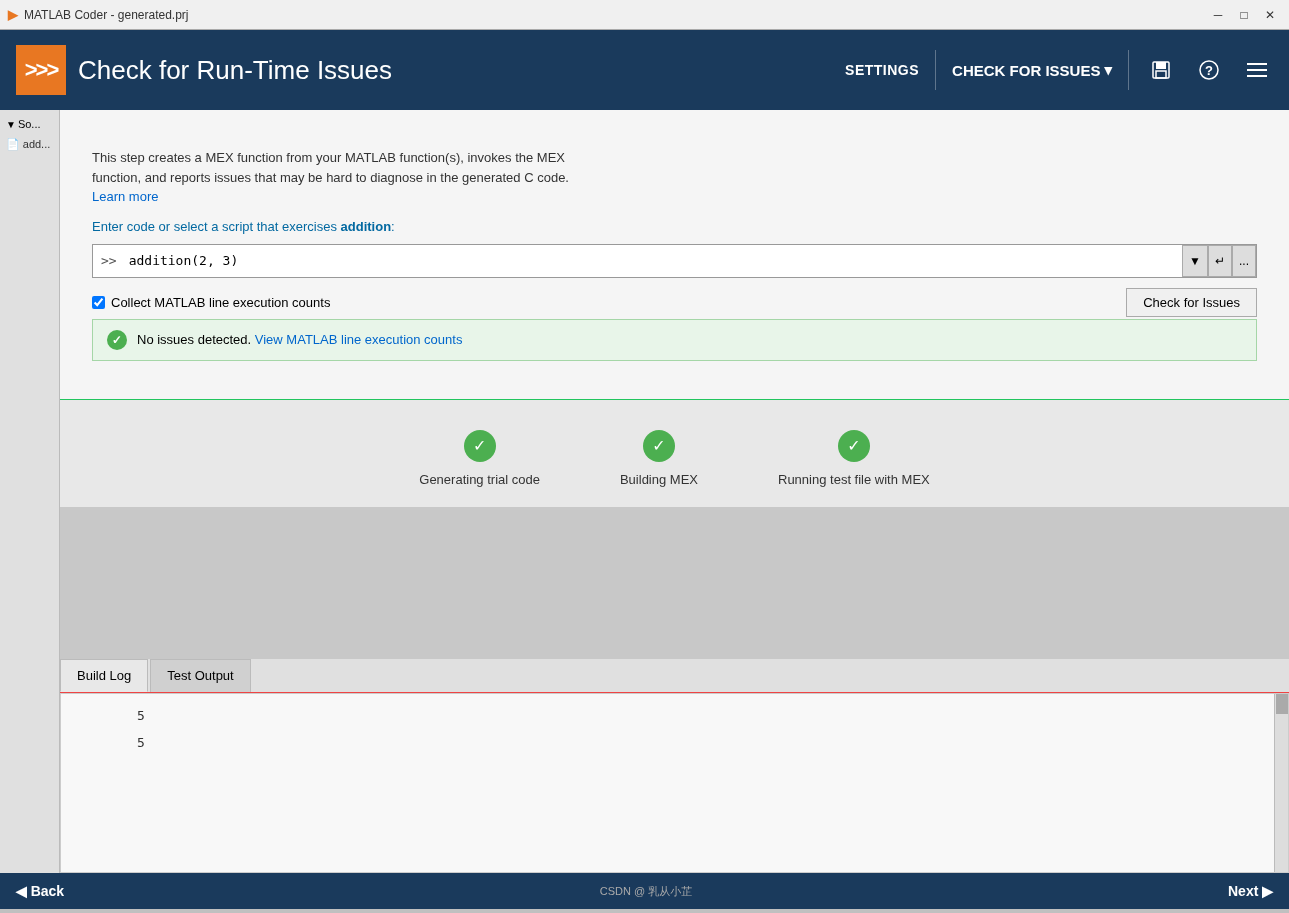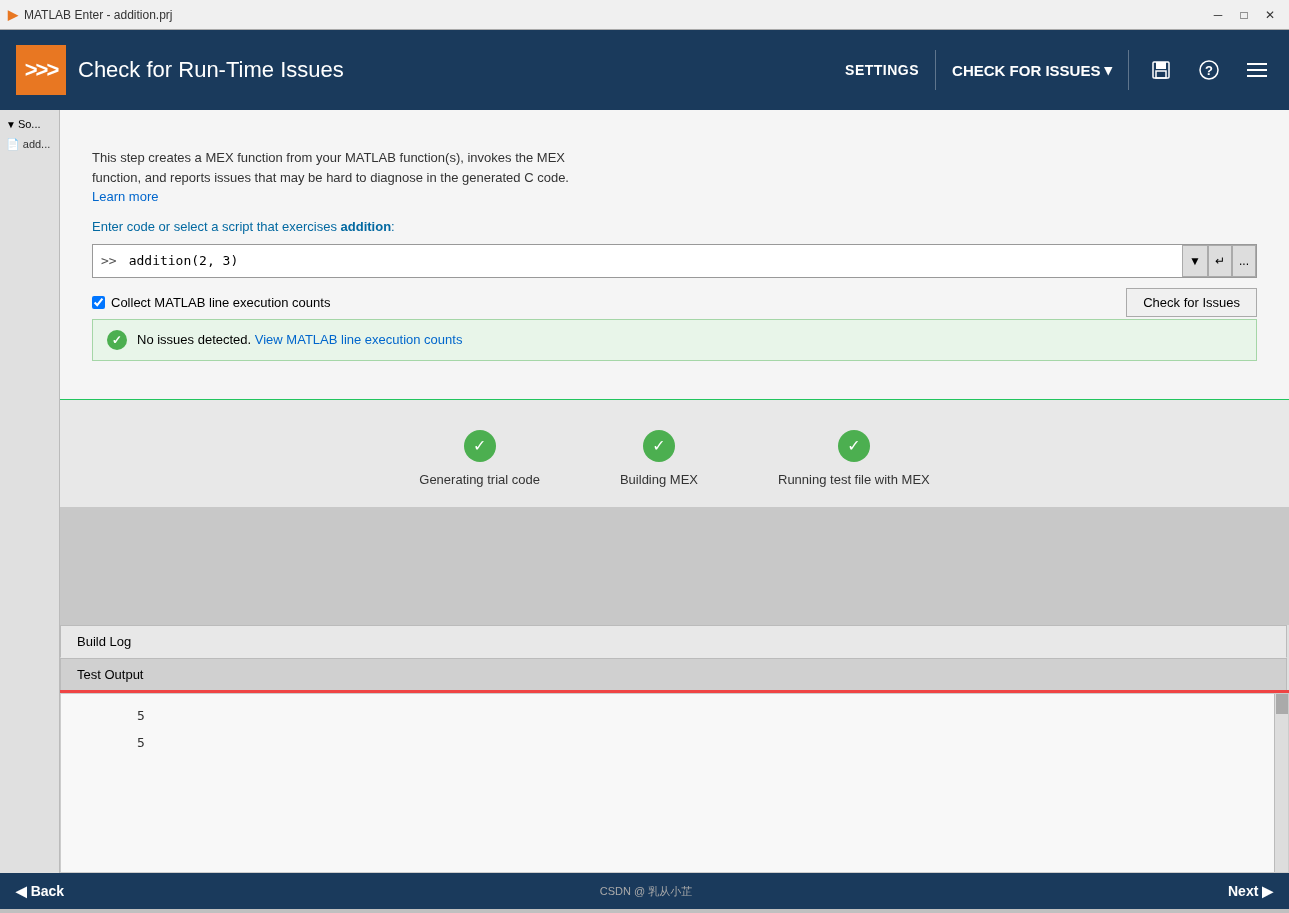--- a/index.html
+++ b/index.html
@@ -35,21 +35,21 @@
     .matlab-logo {
       width: 50px; height: 50px;
       background: #e87722;
       display: flex; align-items: center; justify-content: center;
       clip-path: polygon(0 0, 100% 0, 100% 100%, 0 100%);
       position: relative;
     }
     .logo-arrows {
       color: white; font-size: 22px; font-weight: bold; letter-spacing: -2px;
     }
-    .header-title { color: white; font-size: 22px; font-weight: 300; }
+    .header-title { color: white; font-size: 26px; font-weight: 300; }
     .header-right { display: flex; align-items: center; gap: 16px; }
     .header-btn {
       color: white; background: transparent; border: none;
       font-size: 14px; font-weight: bold; cursor: pointer;
       letter-spacing: 0.5px;
     }
     .check-issues-btn {
       color: white; background: transparent; border: none;
       font-size: 15px; font-weight: bold; cursor: pointer;
       display: flex; align-items: center; gap: 4px;
@@ -197,22 +197,21 @@
       flex: 1;
       background: #c8c8c8;
     }
 
     
     .tabs-area {
       background: #e0e0e0;
     }
     .tabs-row {
       display: flex;
-      border-bottom: 3px solid #ef4444;
-      flex-direction: column;
+      border-bottom: 1px solid #ef4444;
     }
     .tab {
       padding: 8px 16px;
       cursor: pointer;
       font-size: 13px;
       background: #d0d0d0;
       border: 1px solid #bbb;
       border-bottom: none;
       margin-right: 2px;
     }
@@ -265,21 +264,21 @@
       display: flex; align-items: center; gap: 6px;
     }
     .footer-watermark { color: #aaa; font-size: 11px; }
   </style>
 </head>
 <body>
 
 <div class="title-bar">
   <div class="title-bar-left">
     <span style="color:#e87722; font-weight:bold; font-size:13px;">▶</span>
-    <span>MATLAB Enter - addition.prj</span>
+    <span>MATLAB Coder - generated.prj</span>
   </div>
   <div class="title-bar-controls">
     <button class="title-bar-btn">─</button>
     <button class="title-bar-btn">□</button>
     <button class="title-bar-btn">✕</button>
   </div>
 </div>
 
 <div class="main-header">
   <div class="header-left">

